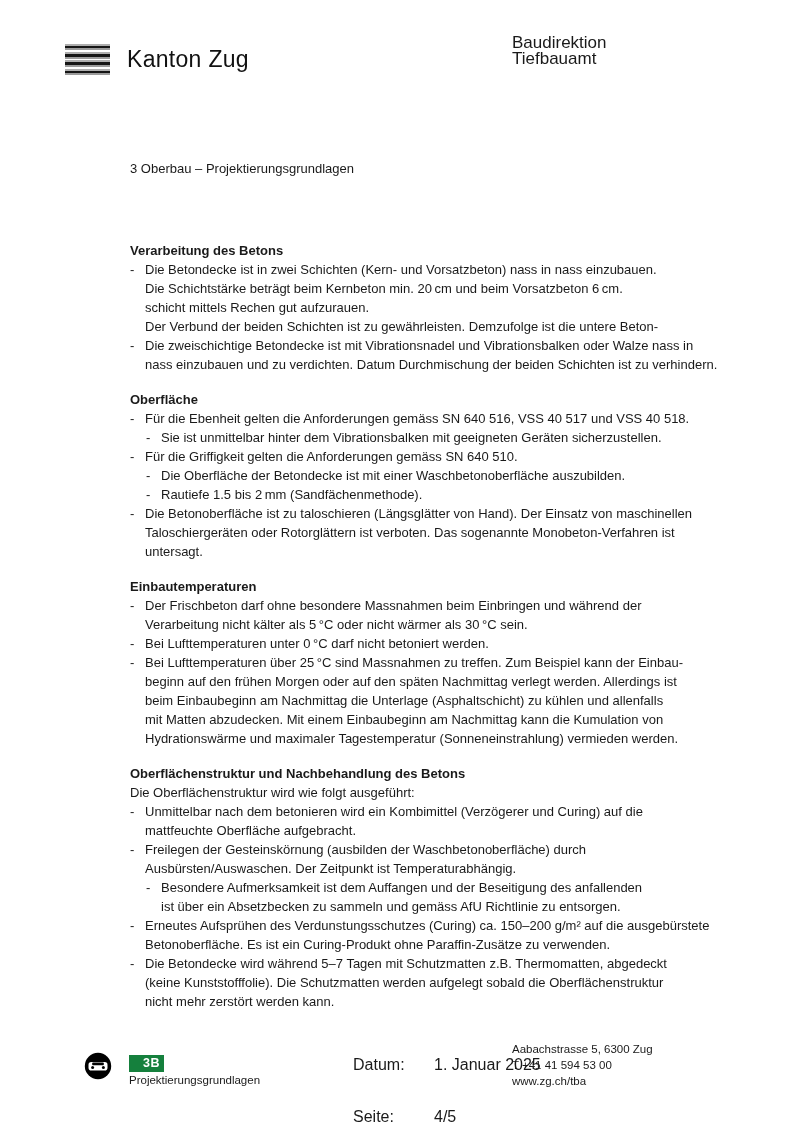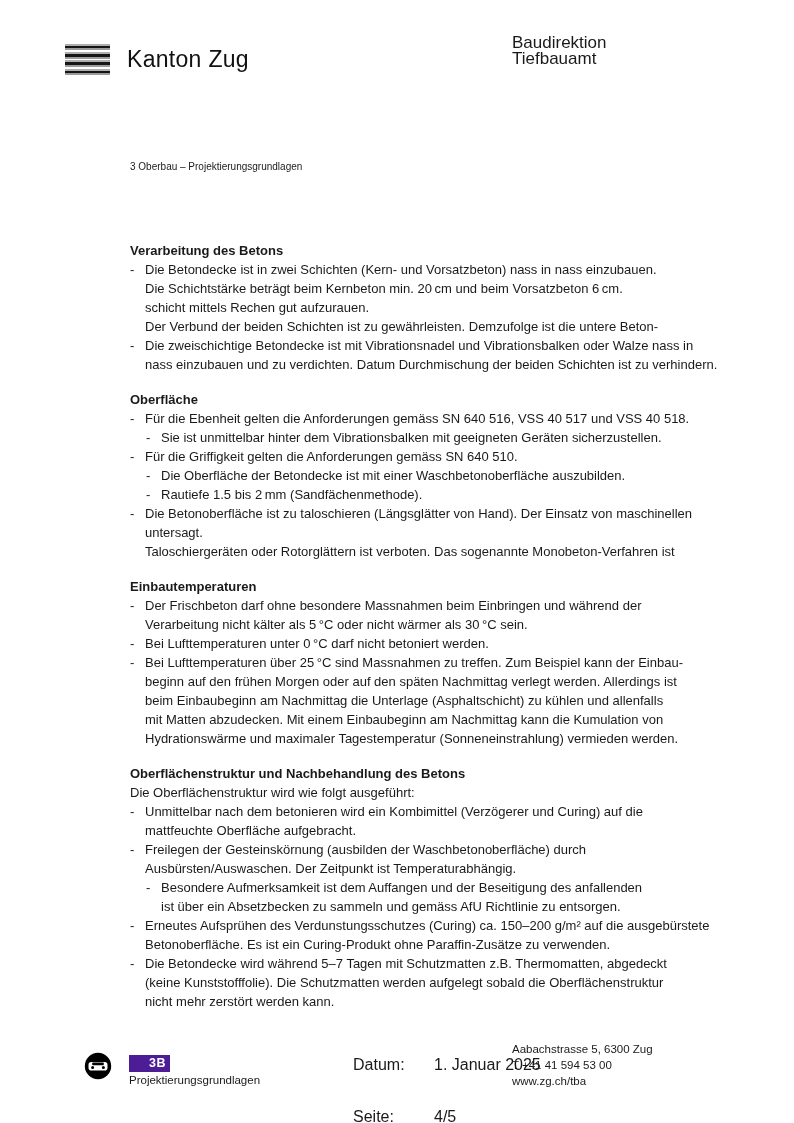--- a/index.html
+++ b/index.html
@@ -12,36 +12,36 @@
   
   .logo{left:65px;top:44px;width:45px;height:33px;
     background:repeating-linear-gradient(180deg,
       #aeaeae 0px,#aeaeae 2px,
       #151515 2px,#151515 4.5px,
       #9b9b9b 4.5px,#9b9b9b 6.5px,
       #ffffff 6.5px,#ffffff 8.25px);}
   .org-name{left:127px;top:46px;font-size:23px;letter-spacing:0.3px;color:#111;}
   .dept-block{left:512px;top:35px;font-size:17px;line-height:16px;}
 
-  .doc-ref{left:130px;top:161px;font-size:10px;}
+  .doc-ref{left:130px;top:161px;font-size:13px;}
 
   
   .content{left:130px;top:241px;width:632px;font-size:13px;line-height:19px;}
   .section{margin-top:16px;}
   .section:first-child{margin-top:0;}
   .section-heading{font-weight:bold;}
   .item{display:flex;}
   .item .marker{flex:none;width:15px;}
   .item.level2{padding-left:16px;}
   .line{white-space:nowrap;}
 
   
   .footer-icon{left:84px;top:1052px;width:28px;height:28px;}
-  .badge{left:129px;top:1055px;background:#4c1d95;color:#fff;font-weight:bold;
-    font-size:12.5px;line-height:15px;padding:1px 4px 1px 20px;letter-spacing:0.5px;}
+  .badge{left:129px;top:1055px;background:#15803d;color:#fff;font-weight:bold;
+    font-size:12.5px;line-height:15px;padding:1px 4px 1px 14px;letter-spacing:0.5px;}
   .doc-label{left:129px;top:1074px;font-size:11.5px;}
   .meta{left:353px;top:1057px;font-size:16px;line-height:16px;display:grid;
     grid-template-columns:45px auto;column-gap:0;gap:36px;}
   .address{left:512px;top:1041px;font-size:11.5px;line-height:16px;}
   .address div{white-space:nowrap;}
 </style>
 </head>
 <body>
 
 <div class="abs logo"></div>
@@ -102,22 +102,22 @@
       <div class="item level2">
         <span class="marker">-</span>
         <div class="lines">
           <div class="line">Rautiefe 1.5 bis 2 mm (Sandfächenmethode).</div>
         </div>
       </div>
       <div class="item level1">
         <span class="marker">-</span>
         <div class="lines">
           <div class="line">Die Betonoberfläche ist zu taloschieren (Längsglätter von Hand). Der Einsatz von maschinellen</div>
+          <div class="line">Taloschiergeräten oder Rotorglättern ist verboten. Das sogenannte Monobeton-Verfahren ist</div>
           <div class="line">untersagt.</div>
-          <div class="line">Taloschiergeräten oder Rotorglättern ist verboten. Das sogenannte Monobeton-Verfahren ist</div>
         </div>
       </div>
     </div>
     <div class="section">
       <div class="section-heading">Einbautemperaturen</div>
       <div class="item level1">
         <span class="marker">-</span>
         <div class="lines">
           <div class="line">Der Frischbeton darf ohne besondere Massnahmen beim Einbringen und während der</div>
           <div class="line">Verarbeitung nicht kälter als 5 °C oder nicht wärmer als 30 °C sein.</div>

